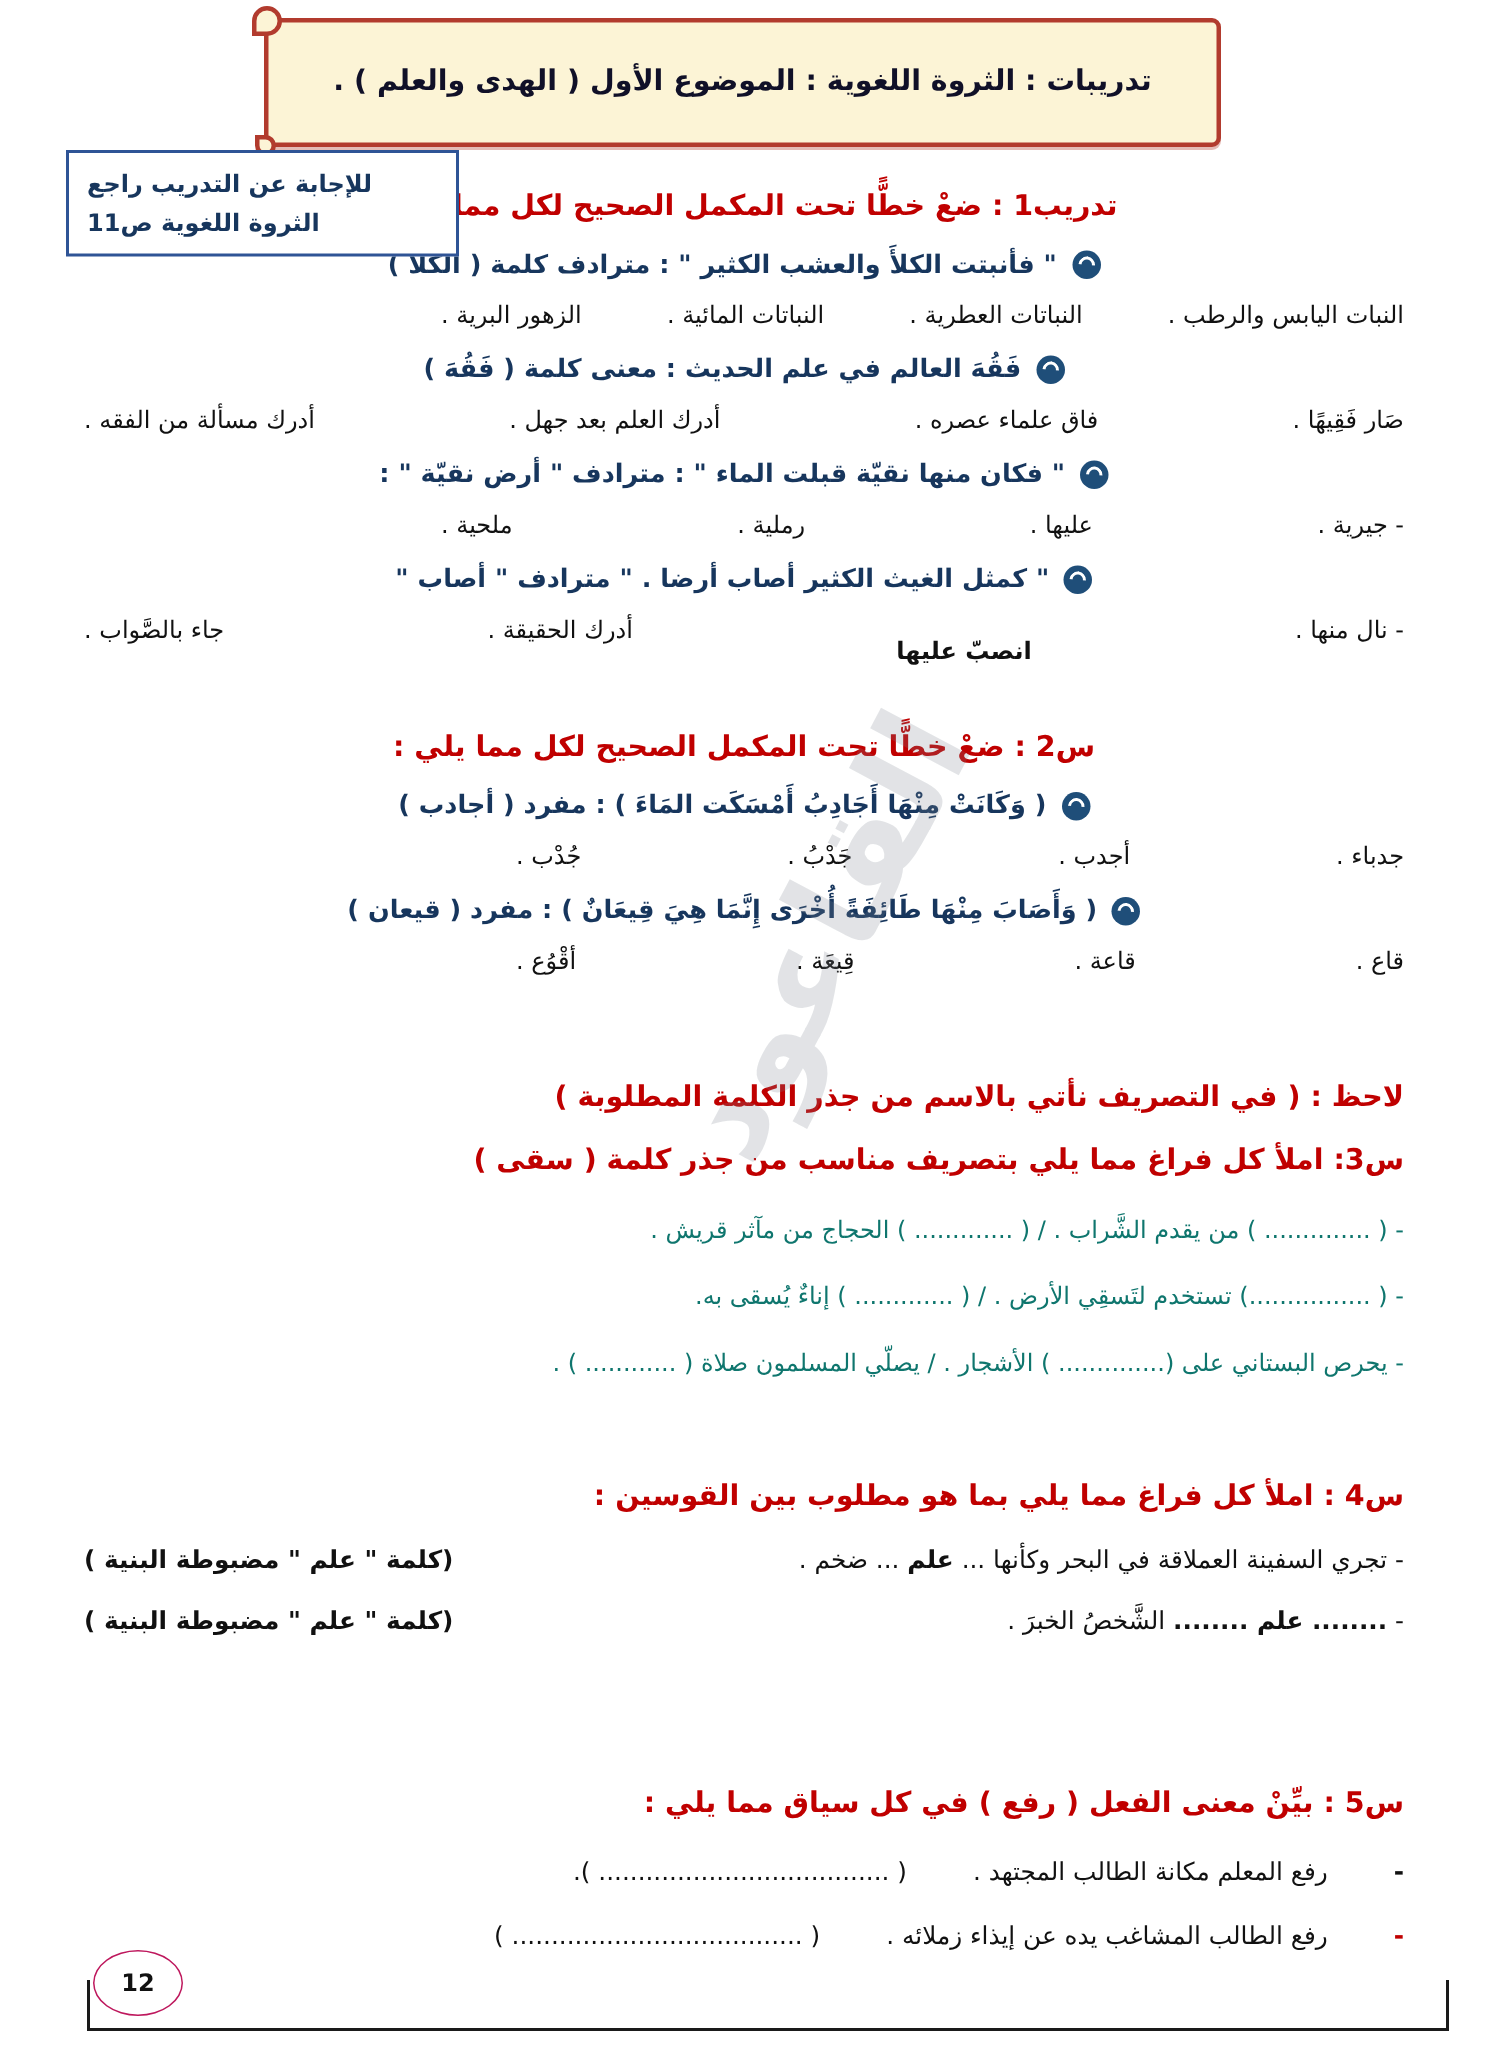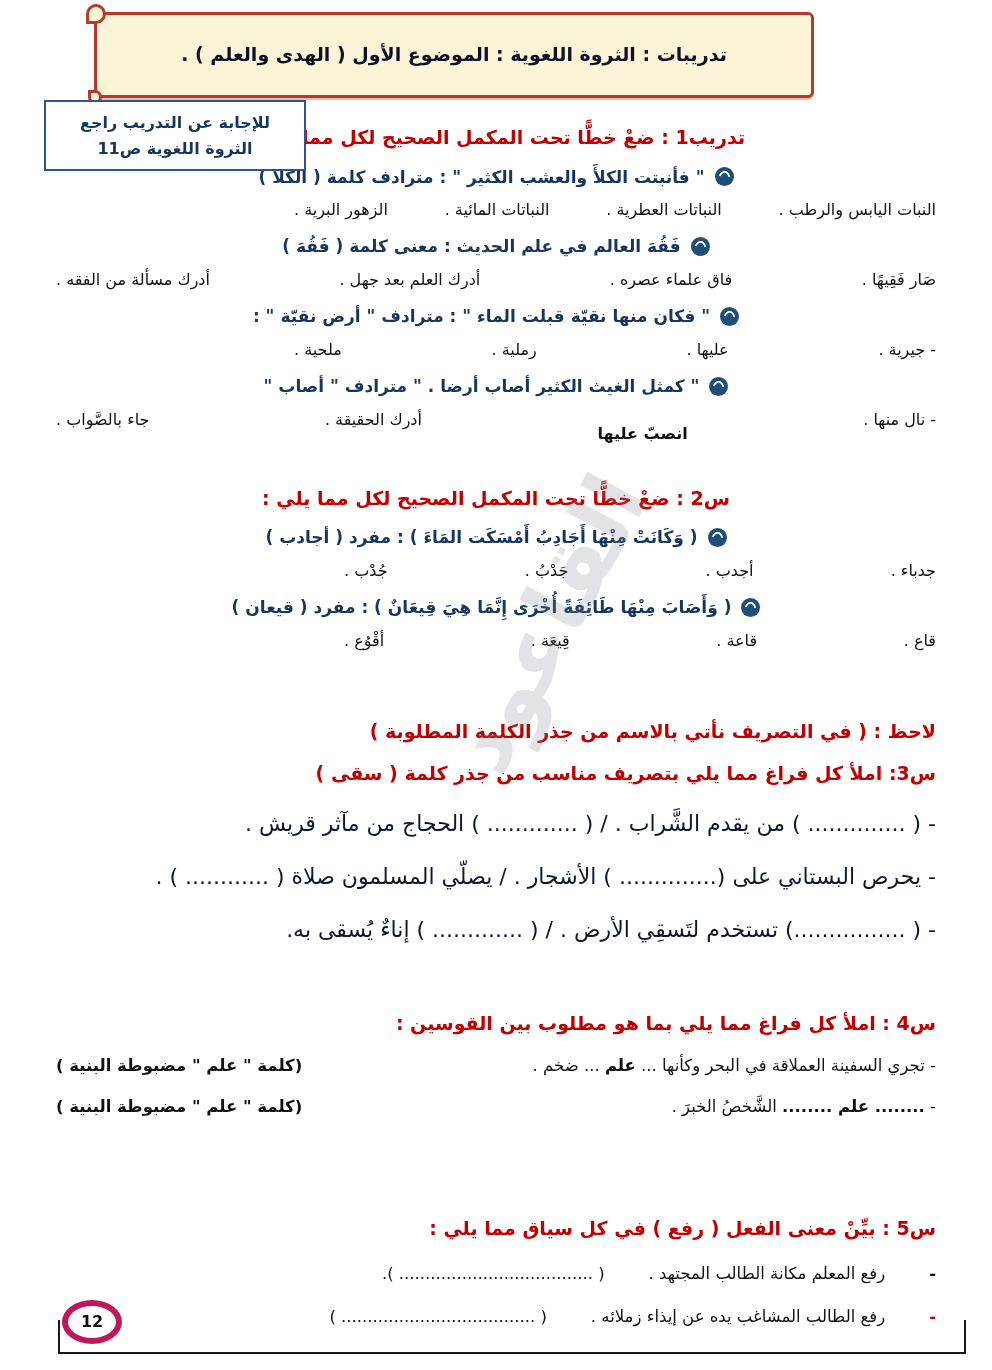--- a/index.html
+++ b/index.html
@@ -9,41 +9,41 @@
     direction: rtl;
     background: #ffffff;
     position: relative;
     overflow: hidden;
     color: #111;
     line-height: 1.45;
   }
 
   
   .banner {
-    position: absolute; top: 12px; right: 178px; width: 720px; min-height: 68px;
+    position: absolute; top: 12px; right: 178px; width: 638px; min-height: 68px;
     background: #fcf4d6; border: 3px solid #b23b2e; border-radius: 6px;
     display: flex; align-items: center; justify-content: center;
     padding: 26px 28px;
     box-shadow: 0 2px 0 rgba(178,59,46,.35);
   }
   .banner .curl {
     position: absolute; left: -11px; top: -11px; width: 20px; height: 20px;
     border: 3px solid #b23b2e; background: #fcf4d6; border-radius: 50% 50% 50% 0;
   }
   .banner .curl2 {
     position: absolute; left: -9px; bottom: -9px; width: 14px; height: 14px;
     border: 3px solid #b23b2e; background: #fcf4d6; border-radius: 0 50% 50% 50%;
   }
   .banner-title { font-weight: 700; font-size: 19px; color: #101028; text-align: center; }
 
   
   .note-box {
     position: absolute; top: 100px; left: 44px; width: 262px; z-index: 3;
     border: 2px solid #2f5496; background: #fff; padding: 8px 12px;
-    text-align: center; font-weight: 700; font-size: 16px; color: #17365d;
+    text-align: left; font-weight: 700; font-size: 16px; color: #17365d;
     line-height: 1.6;
   }
 
   
   .content { position: absolute; top: 98px; right: 56px; left: 56px; }
 
   .qh { color: #c00000; font-weight: 700; font-size: 19px; }
   .center { text-align: center; }
   .right  { text-align: right; }
 
@@ -63,21 +63,21 @@
 
   .opts { display: flex; justify-content: space-between; margin-top: 9px; font-size: 16px; color: #111; }
   .opts .opt { white-space: nowrap; }
   .pl240 { padding-left: 238px; }
   .pl290 { padding-left: 288px; }
   .bold-opt { font-weight: 700; margin-top: 14px; }
 
   .qh-q2 { margin-top: 40px; }
   .notice { margin-top: 66px; }
   .q3-head { margin-top: 14px; }
-  .q3-row { margin-top: 21px; font-size: 22px; color: #0f172a; text-align: right; }
+  .q3-row { margin-top: 21px; font-size: 16px; color: #0f766e; text-align: right; }
 
   .q4-head { margin-top: 64px; }
   .q4-row { margin-top: 17px; display: flex; justify-content: space-between; align-items: baseline; font-size: 16.5px; }
   .q4-note { font-weight: 700; white-space: nowrap; }
   .q4-bold { font-weight: 700; }
 
   .q5-head { margin-top: 96px; }
   .q5-row { margin-top: 19px; display: flex; gap: 44px; font-size: 16.5px; align-items: baseline; }
   .dash { font-weight: 700; }
   .dash-red { color: #c00000; }
@@ -90,21 +90,21 @@
     pointer-events: none; white-space: nowrap; z-index: 1;
   }
 
   
   .page-frame {
     position: absolute; left: 58px; right: 26px; bottom: 16px; height: 34px;
     border-bottom: 2px solid #1a1a1a; border-left: 2px solid #1a1a1a; border-right: 2px solid #1a1a1a;
   }
   .page-num {
     position: absolute; left: 62px; bottom: 26px; width: 60px; height: 44px;
-    border: 6px solid #be185d; border-radius: 50%; background: #fff;
+    border: 1px solid #be185d; border-radius: 50%; background: #fff;
     display: flex; align-items: center; justify-content: center;
     font-weight: 700; font-size: 16px; z-index: 2;
   }
 </style>
 </head>
 <body>
 
 <div class="banner">
   <span class="curl"></span>
   <span class="curl2"></span>
@@ -186,22 +186,22 @@
     <span class="opt">قاع .</span>
     <span class="opt">قاعة .</span>
     <span class="opt">قِيعَة .</span>
     <span class="opt">أقْوُع .</span>
   </div>
 
   <div class="qh right notice">لاحظ : (  في التصريف نأتي بالاسم  من جذر الكلمة المطلوبة )</div>
   <div class="qh right q3-head">س3:   املأ كل فراغ مما يلي بتصريف مناسب من جذر كلمة ( سقى )</div>
 
   <div class="q3-row">-    (  ..............  )  من يقدم الشَّراب .      /      (  .............  )  الحجاج من مآثر قريش .</div>
+  <div class="q3-row">-    ( ................)  تستخدم لتَسقِي الأرض .       /       (  .............  )  إناءٌ يُسقى به.</div>
   <div class="q3-row">-    يحرص البستاني على (..............  )  الأشجار .   /     يصلّي المسلمون صلاة  (  ............ ) .</div>
-  <div class="q3-row">-    ( ................)  تستخدم لتَسقِي الأرض .       /       (  .............  )  إناءٌ يُسقى به.</div>
 
   <div class="qh right q4-head">س4 : املأ كل فراغ مما يلي بما هو مطلوب بين القوسين :</div>
 
   <div class="q4-row">
     <span>
       <span>-   تجري السفينة العملاقة في البحر وكأنها ...  </span><span class="q4-bold">علم</span><span>  ... ضخم .</span>
     </span>
     <span class="q4-note">(كلمة " علم " مضبوطة البنية )</span>
   </div>
 

